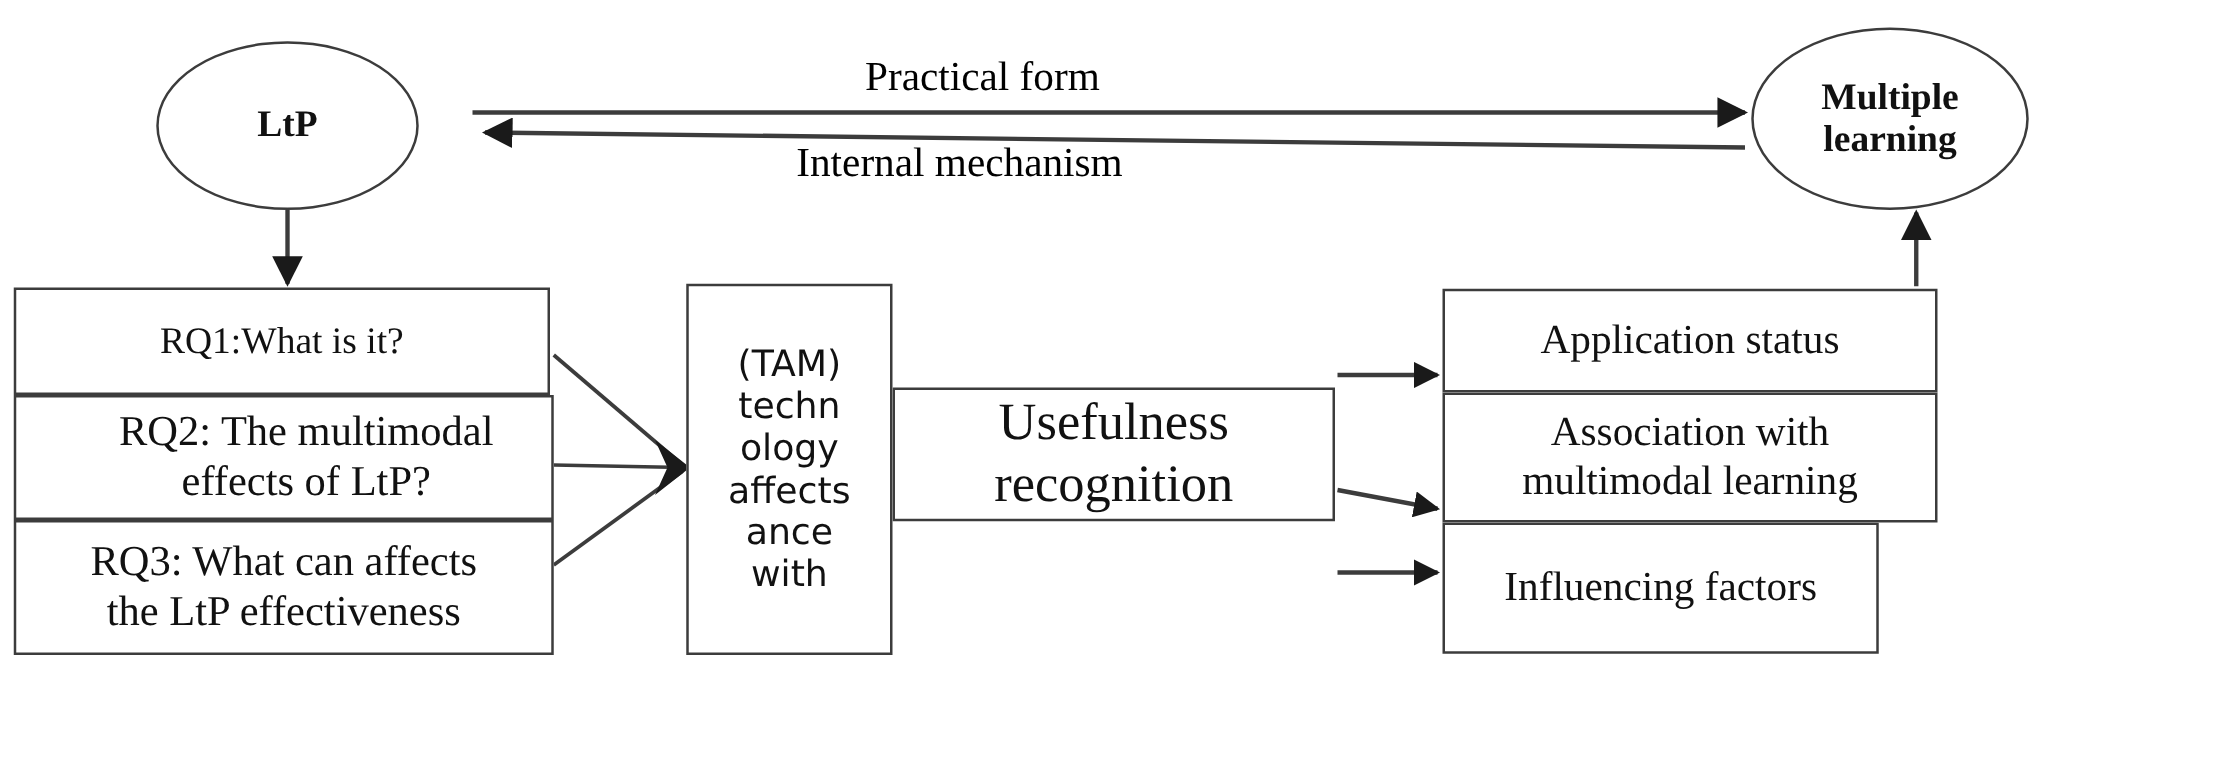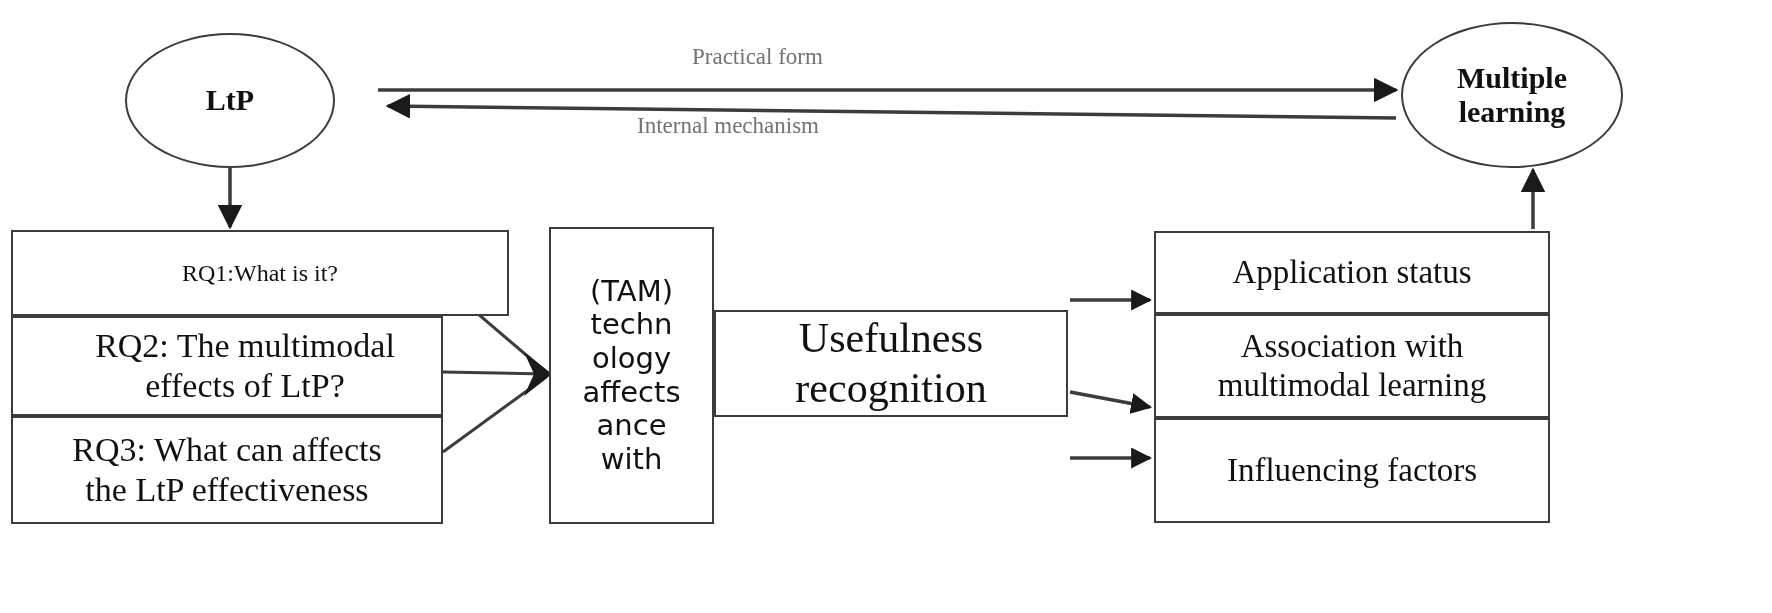--- a/index.html
+++ b/index.html
@@ -48,45 +48,45 @@
     left: 125px; top: 33px; width: 210px; height: 135px;
     font-size: 30px;
     text-align: right;
   }
   #ellipse-multiple-learning {
     left: 1401px; top: 22px; width: 222px; height: 146px;
     font-size: 30px;
   }
 
   
-  #box-rq1 { left: 11px;  top: 230px; width: 498px; height: 86px;  font-size: 24px; }
+  #box-rq1 { left: 11px;  top: 230px; width: 429px; height: 86px;  font-size: 30px; }
   #box-rq2 { left: 11px;  top: 316px; width: 432px; height: 100px; font-size: 34px; line-height: 1.18; padding-left: 36px; }
   #box-rq3 { left: 11px;  top: 416px; width: 432px; height: 108px; font-size: 34px; line-height: 1.18; }
 
   
   #box-tam {
     left: 549px; top: 227px; width: 165px; height: 297px;
     font-family: "DejaVu Sans", "Liberation Sans", sans-serif;
     font-size: 29px; line-height: 1.16;
   }
 
   
   #box-use-accessibility  { left: 714px; top: 229px; width: 354px; height: 81px;  font-size: 33px; }
   #box-usefulness         { left: 714px; top: 310px; width: 354px; height: 107px; font-size: 42px; line-height: 1.18; }
   #box-use-intention      { left: 714px; top: 417px; width: 354px; height: 105px; font-size: 33px; }
 
   
   #box-application-status { left: 1154px; top: 231px; width: 396px; height: 83px;  font-size: 33px; }
   #box-association        { left: 1154px; top: 314px; width: 396px; height: 104px; font-size: 33px; line-height: 1.18; }
-  #box-influencing        { left: 1154px; top: 418px; width: 396px; height: 105px; font-size: 33px; }
+  #box-influencing        { left: 1154px; top: 418px; width: 349px; height: 105px; font-size: 33px; }
 
   .edge-label {
     position: absolute;
-    color: #737373;
-    font-size: 23px;
+    color: #000000;
+    font-size: 33px;
     white-space: nowrap;
     font-family: Liberation Serif, serif;
   }
   #label-practical-form   { left: 692px; top: 44px; }
   #label-internal-mech    { left: 637px; top: 113px; }
 </style>
 </head>
 <body>
 
 <div id="canvas">

